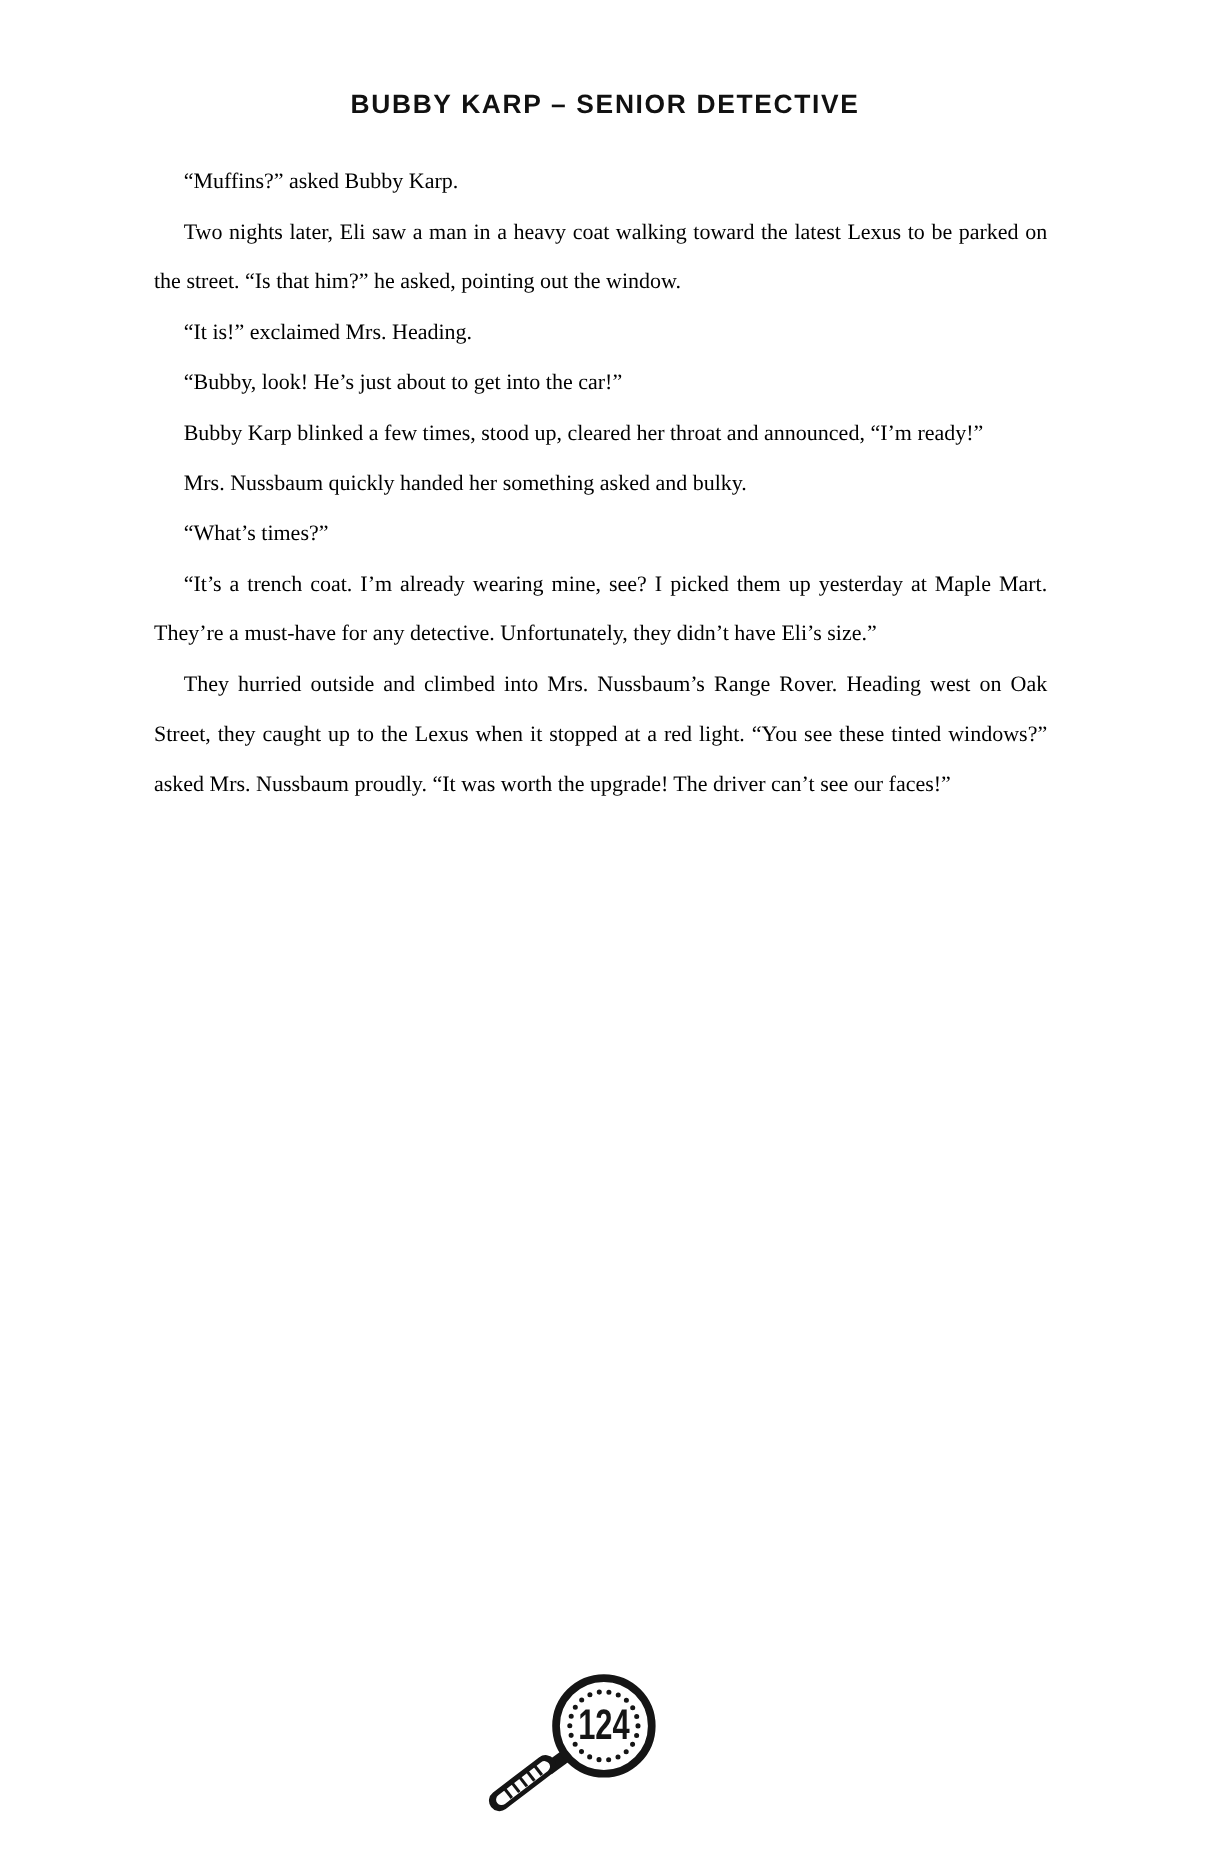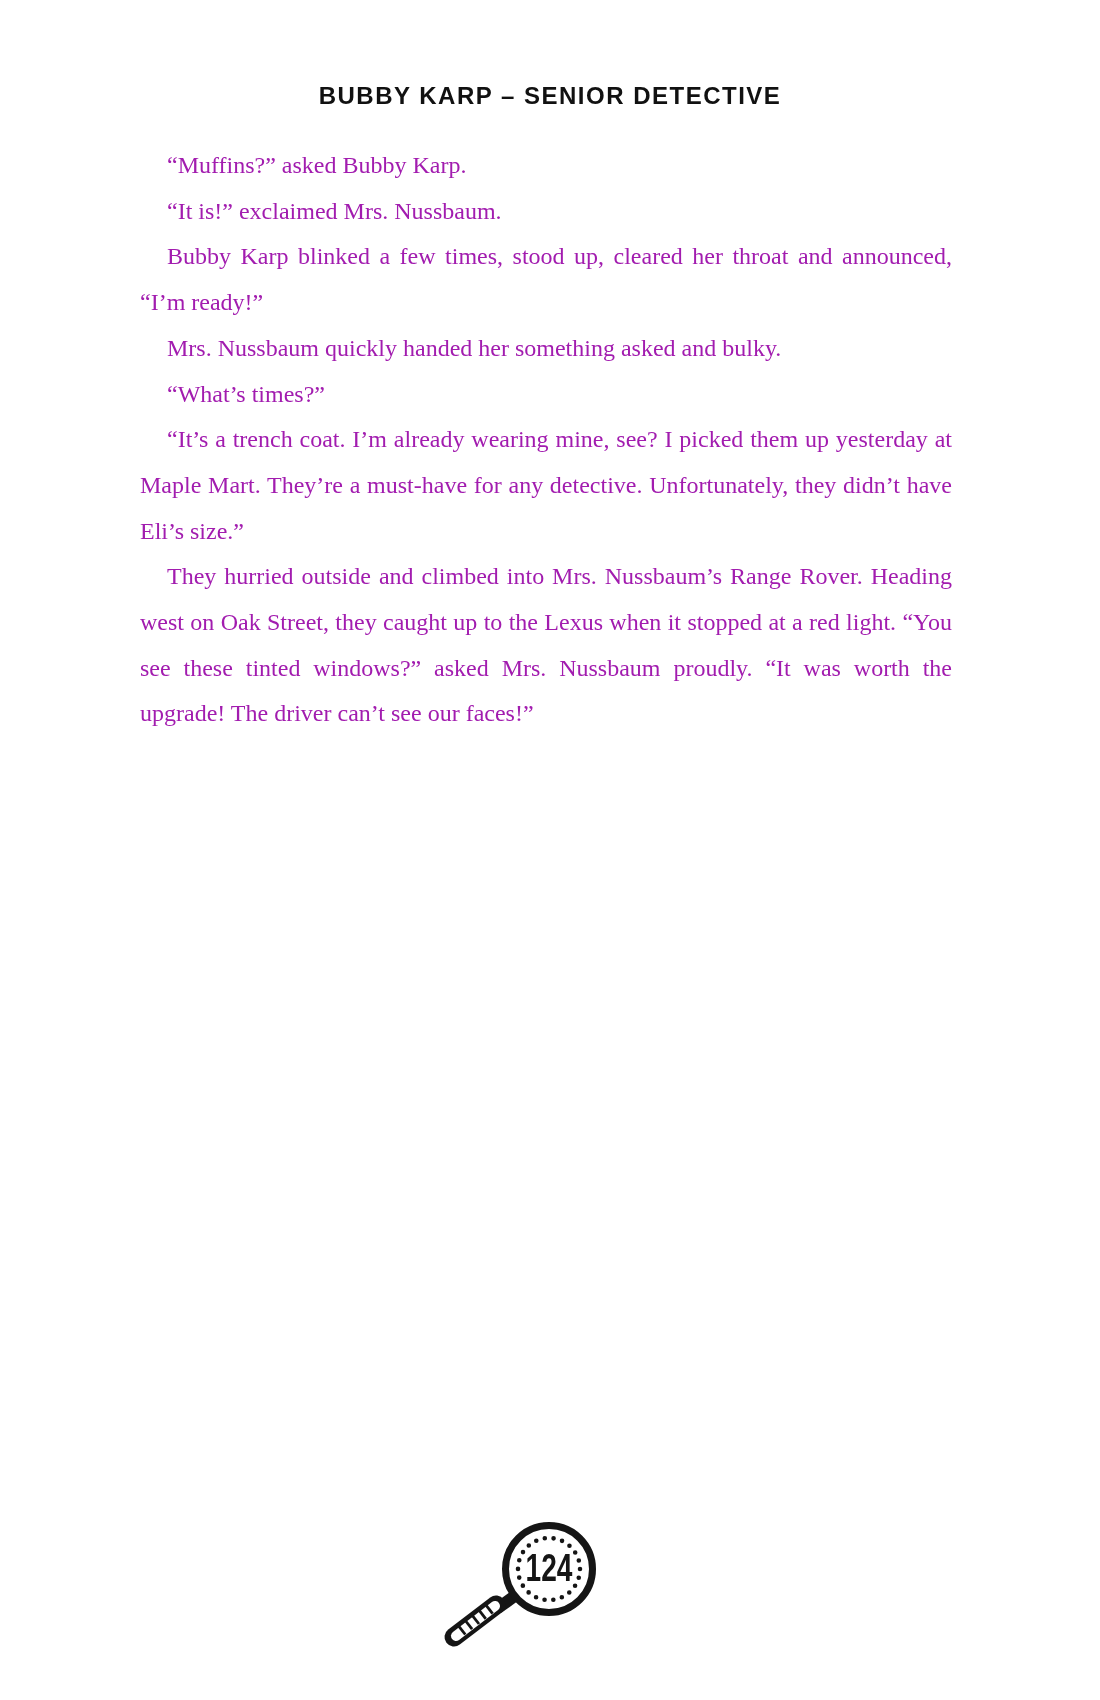--- a/index.html
+++ b/index.html
@@ -26,24 +26,24 @@
     font-size: 24px;
     letter-spacing: 1.5px;
     color: #111111;
   }
   .body-text {
     position: absolute;
     top: 143px;
     left: 140px;
     width: 812px;
     font-family: "Liberation Serif", "DejaVu Serif", serif;
-    font-size: 24px;
+    font-size: 20px;
     line-height: 45.7px;
     text-align: justify;
-    color: #a21caf;
+    color: #000000;
   }
   .para {
     margin: 0;
     padding: 0;
     text-indent: 27px;
   }
   .pagenum-ornament {
     position: absolute;
     left: 430px;
     top: 1502px;
@@ -58,21 +58,23 @@
 </style>
 </head>
 <body>
 
 <div class="page">
 
   <div class="running-header">BUBBY KARP – SENIOR DETECTIVE</div>
 
   <div class="body-text">
       <p class="para">“Muffins?” asked Bubby Karp.</p>
-      <p class="para">“It is!” exclaimed Mrs. Nussbaum.</p>
+      <p class="para">Two nights later, Eli saw a man in a heavy coat walking toward the latest Lexus to be parked on the street. “Is that him?” he asked, pointing out the window.</p>
+      <p class="para">“It is!” exclaimed Mrs. Heading.</p>
+      <p class="para">“Bubby, look! He’s just about to get into the car!”</p>
       <p class="para">Bubby Karp blinked a few times, stood up, cleared her throat and announced, “I’m ready!”</p>
       <p class="para">Mrs. Nussbaum quickly handed her something asked and bulky.</p>
       <p class="para">“What’s times?”</p>
       <p class="para">“It’s a trench coat. I’m already wearing mine, see? I picked them up yesterday at Maple Mart. They’re a must-have for any detective. Unfortunately, they didn’t have Eli’s size.”</p>
       <p class="para">They hurried outside and climbed into Mrs. Nussbaum’s Range Rover. Heading west on Oak Street, they caught up to the Lexus when it stopped at a red light. “You see these tinted windows?” asked Mrs. Nussbaum proudly. “It was worth the upgrade! The driver can’t see our faces!”</p>
     </div>
 
   <div class="pagenum-ornament">
     <svg width="210" height="170" viewBox="0 0 210 160" xmlns="http://www.w3.org/2000/svg">
 

